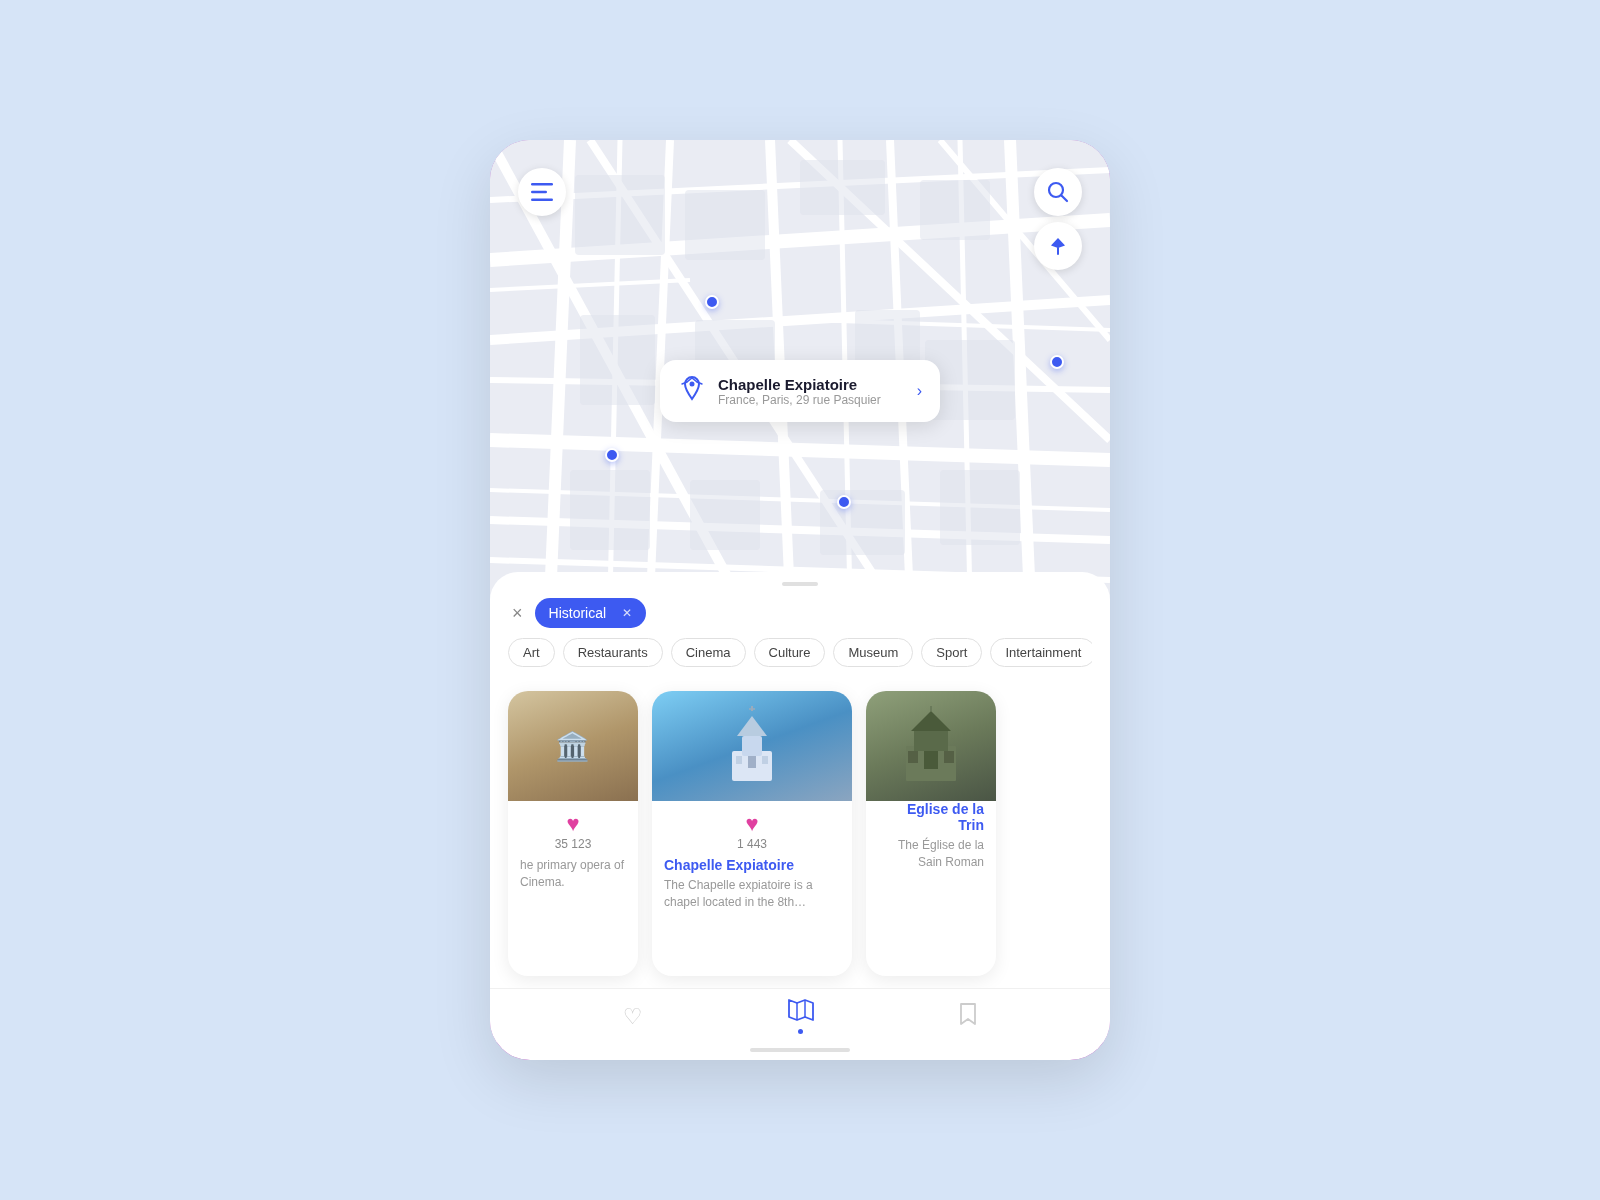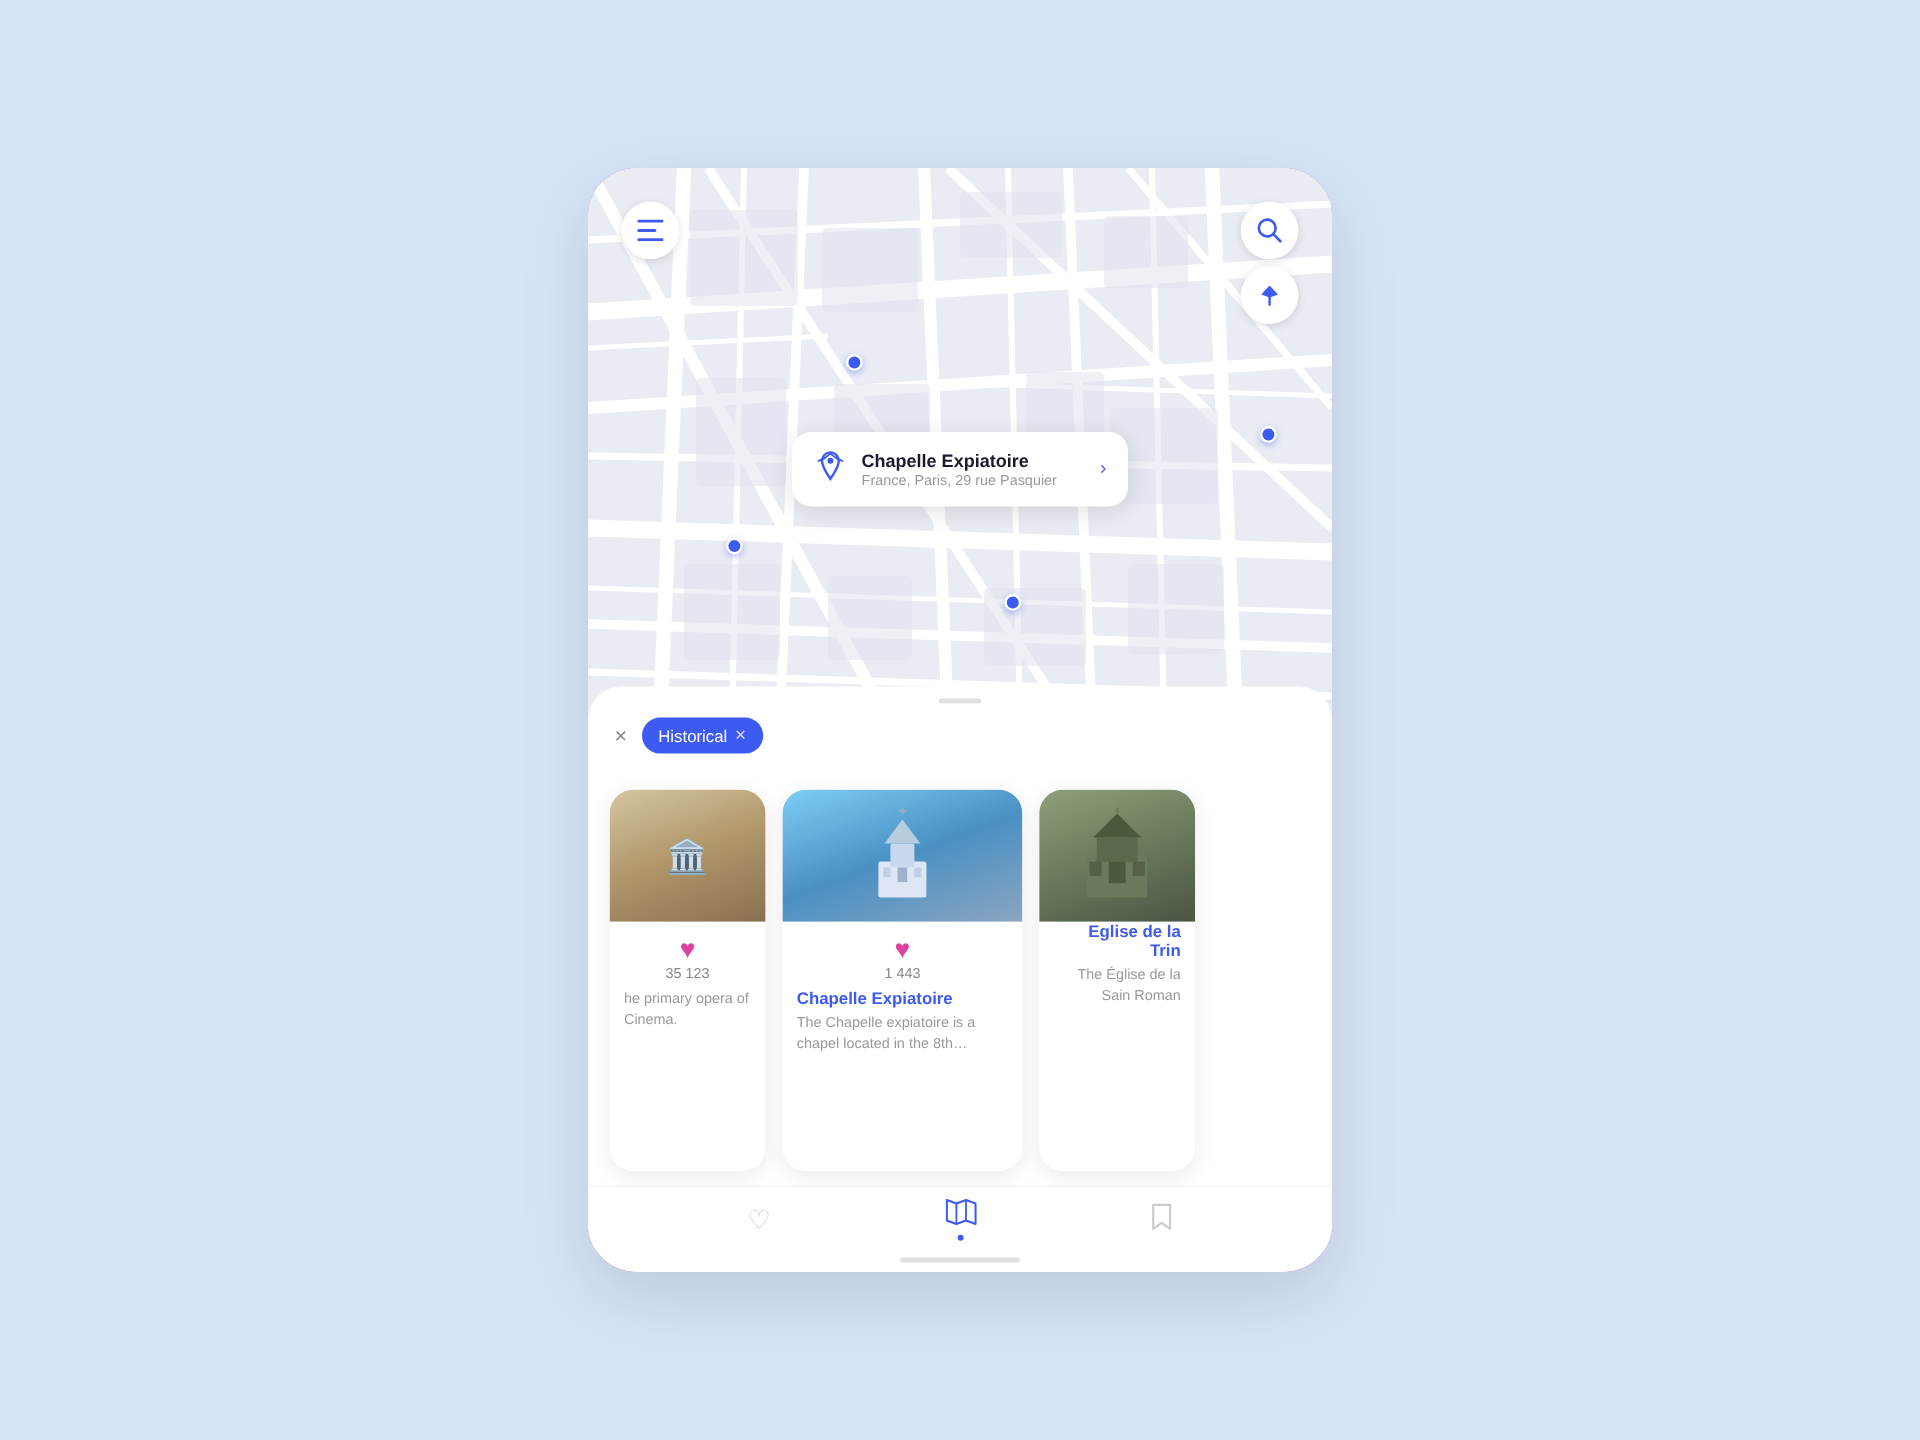--- a/index.html
+++ b/index.html
@@ -143,21 +143,21 @@
     }
     .filter-chip-active {
       background: #3d5af1;
       color: #fff;
       border-radius: 20px;
       padding: 7px 14px;
       font-size: 14px;
       font-weight: 500;
       display: flex;
       align-items: center;
-      gap: 6px;
+      gap: 16px;
     }
     .filter-chip-active .chip-x {
       font-size: 12px;
       opacity: 0.8;
       cursor: pointer;
     }
     .filter-row-2 {
       display: flex;
       gap: 8px;
       flex-wrap: nowrap;
@@ -402,20 +402,29 @@
     <div class="sheet-handle"></div>
 
     <div class="filter-section">
       <div class="filter-row-1">
         <button class="filter-clear">×</button>
         <div class="filter-chip-active">
           <span>Historical</span>
           <span class="chip-x">✕</span>
         </div>
       </div>
+      <div class="filter-row-2">
+        <button class="filter-tag">Art</button>
+        <button class="filter-tag">Restaurants</button>
+        <button class="filter-tag">Cinema</button>
+        <button class="filter-tag">Culture</button>
+        <button class="filter-tag">Museum</button>
+        <button class="filter-tag">Sport</button>
+        <button class="filter-tag">Intertainment</button>
+      </div>
     </div>
 
     <div class="cards-section">
 
       <div class="place-card partial-left">
         <div class="card-img card-img-opera">🏛️</div>
         <div class="card-likes">
           <span class="heart-icon">♥</span>
           <span class="likes-count">35 123</span>
         </div>

